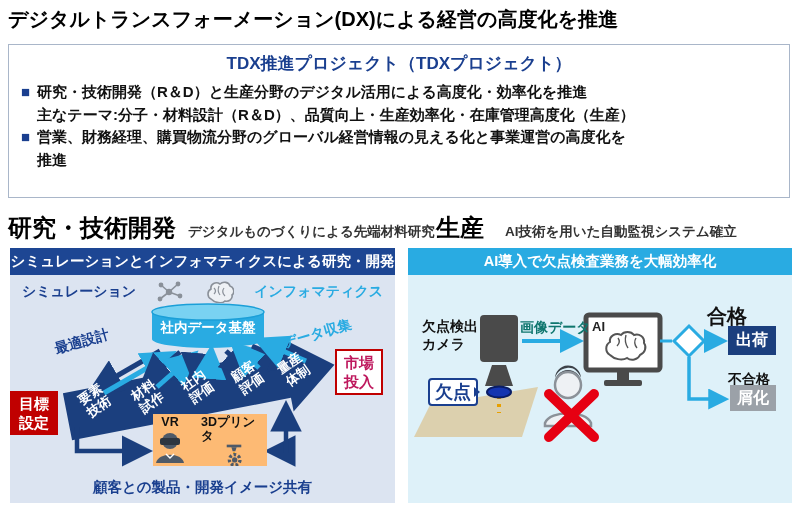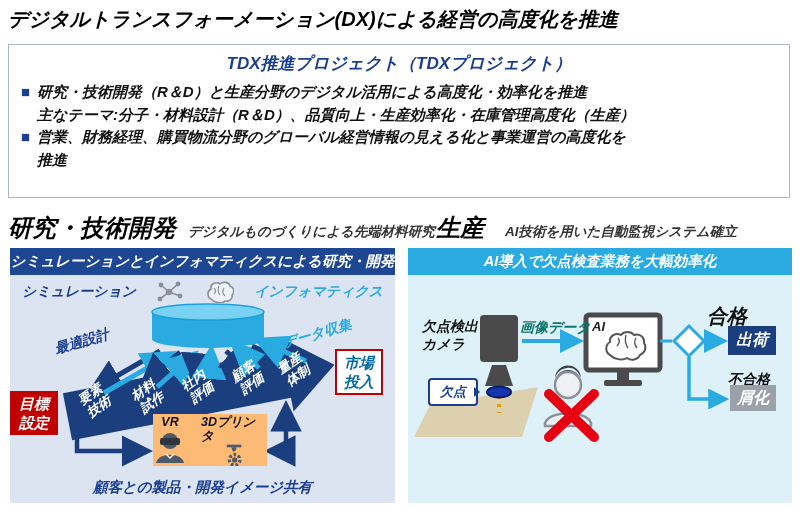--- a/index.html
+++ b/index.html
@@ -1,17 +1,17 @@
 <!DOCTYPE html>
 <html><head>
 <meta charset="utf-8">
 <style>
   html,body{margin:0;padding:0;background:#fff;}
   body{font-family:"Liberation Sans","DejaVu Sans",sans-serif;}
-  .slide{position:relative;width:800px;height:515px;background:#fff;overflow:hidden;font-style:italic;}
+  .slide{position:relative;width:800px;height:515px;background:#fff;overflow:hidden;}
   .pre{white-space:pre-line;}
 
   .main-title{position:absolute;left:8px;top:6px;width:784px;font-size:20px;font-weight:bold;color:#000;letter-spacing:0px;}
 
   .project-box{position:absolute;left:8px;top:44px;width:780px;height:152px;border:1px solid #a9b6c9;background:#fff;}
   .project-title{margin-top:7px;text-align:center;font-size:17px;font-weight:bold;color:#1a3f8f;}
   .bullets{margin:6px 12px 0 12px;font-size:15px;font-weight:600;color:#111;line-height:1.5;}
   .bullet-row{display:flex;}
   .bullet-marker{color:#1a3f8f;flex:0 0 16px;}
   .bullet-sub{padding-left:16px;}
@@ -34,36 +34,36 @@
   .navy-label{color:#1a3f8f;font-weight:bold;font-size:14px;}
   .cyan-label{color:#29abe2;font-weight:bold;font-size:14px;}
 
   .cylinder{position:absolute;left:140px;top:28px;width:116px;height:46px;}
   .cyl-text{position:absolute;left:0;top:16px;width:116px;text-align:center;color:#fff;font-weight:bold;font-size:13.5px;}
 
   .rot{transform-origin:center center;}
   .step-label{position:absolute;width:34px;text-align:center;color:#fff;font-weight:bold;font-size:13px;line-height:1.15;transform:rotate(-35deg);}
 
   .goal-box{position:absolute;left:0;top:116px;width:48px;height:44px;background:#c00000;color:#fff;font-weight:bold;font-size:15px;line-height:1.3;display:flex;align-items:center;justify-content:center;text-align:center;}
-  .market-box{position:absolute;left:325px;top:74px;width:44px;height:42px;background:#fff;border:2px solid #c00000;color:#0369a1;font-weight:bold;font-size:15px;line-height:1.3;display:flex;align-items:center;justify-content:center;text-align:center;}
+  .market-box{position:absolute;left:325px;top:74px;width:44px;height:42px;background:#fff;border:2px solid #c00000;color:#be185d;font-weight:bold;font-size:15px;line-height:1.3;display:flex;align-items:center;justify-content:center;text-align:center;}
 
   .vr-box{position:absolute;left:143px;top:139px;width:114px;height:52px;background:#fdba74;display:flex;justify-content:center;gap:14px;}
   .vr-item{display:flex;flex-direction:column;align-items:center;padding-top:2px;}
   .vr-item .lbl{font-size:12.5px;font-weight:bold;color:#111;line-height:1.1;}
 
   .bottom-caption{position:absolute;left:0;top:203px;width:100%;text-align:center;color:#1a3f8f;font-weight:bold;font-size:14.5px;}
 
   .camera-label{position:absolute;left:14px;top:42px;font-size:14px;font-weight:bold;color:#111;line-height:1.3;}
   .imgdata-label{position:absolute;left:112px;top:44px;font-size:14px;font-weight:bold;color:#0f766e;}
   .ai-label{position:absolute;left:184px;top:44px;font-size:13px;font-weight:bold;color:#222;}
   .pass-label{position:absolute;left:299px;top:28px;font-size:20px;font-weight:bold;color:#111;}
   .fail-label{position:absolute;left:286px;top:96px;font-size:14px;font-weight:bold;color:#111;margin-left:34px;}
   .ship-box{position:absolute;left:320px;top:51px;width:48px;height:29px;background:#1b3f7e;color:#fff;font-weight:bold;font-size:16px;display:flex;align-items:center;justify-content:center;}
   .scrap-box{position:absolute;left:322px;top:110px;width:46px;height:26px;background:#9ba1a8;color:#fff;font-weight:bold;font-size:16px;display:flex;align-items:center;justify-content:center;}
-  .defect-bubble{position:absolute;left:20px;top:103px;width:46px;height:24px;background:#fff;border:2px solid #1a3f8f;border-radius:4px;color:#1a3f8f;font-weight:bold;font-size:13px;display:flex;align-items:center;justify-content:center;}
+  .defect-bubble{position:absolute;left:20px;top:103px;width:46px;height:24px;background:#fff;border:2px solid #1a3f8f;border-radius:4px;color:#1a3f8f;font-weight:bold;font-size:18px;display:flex;align-items:center;justify-content:center;}
   .defect-bubble::after{content:"";position:absolute;right:-9px;top:7px;border:5px solid transparent;border-left:6px solid #1a3f8f;}
 </style>
 </head>
 <body>
 
 <div class="slide">
 
   <div class="main-title">デジタルトランスフォーメーション(DX)による経営の高度化を推進</div>
 
   <div class="project-box">
@@ -150,20 +150,21 @@
         <path d="M10,7 q3,3 0,6 M15,5 q-2,5 1,9 M20,7 q-3,4 1,8" fill="none" stroke="#8a9099" stroke-width="1.2"></path>
       </svg>
       <span class="cyan-label">インフォマティクス</span>
     </div>
 
     <div class="cylinder">
       <svg width="116" height="46" viewBox="0 0 116 46">
         <path d="M2,9 L2,36 a56,9 0 0 0 112,0 L114,9" fill="#29abe2"></path>
         <ellipse cx="58" cy="9" rx="56" ry="8" fill="#79d2f2" stroke="#1b9fd8" stroke-width="1.5"></ellipse>
       </svg>
+      <div class="cyl-text">社内データ基盤</div>
     </div>
 
     <div class="abs navy-label rot" style="left:44px;top:58px;transform:rotate(-16deg);">最適設計</div>
     <div class="abs cyan-label rot" style="left:272px;top:50px;transform:rotate(-16deg);">データ収集</div>
 
     <div class="step-label pre" style="left:68px;top:111px;">要素
 技術</div>
     <div class="step-label pre" style="left:121px;top:107px;">材料
 試作</div>
     <div class="step-label pre" style="left:171px;top:97px;">社内

